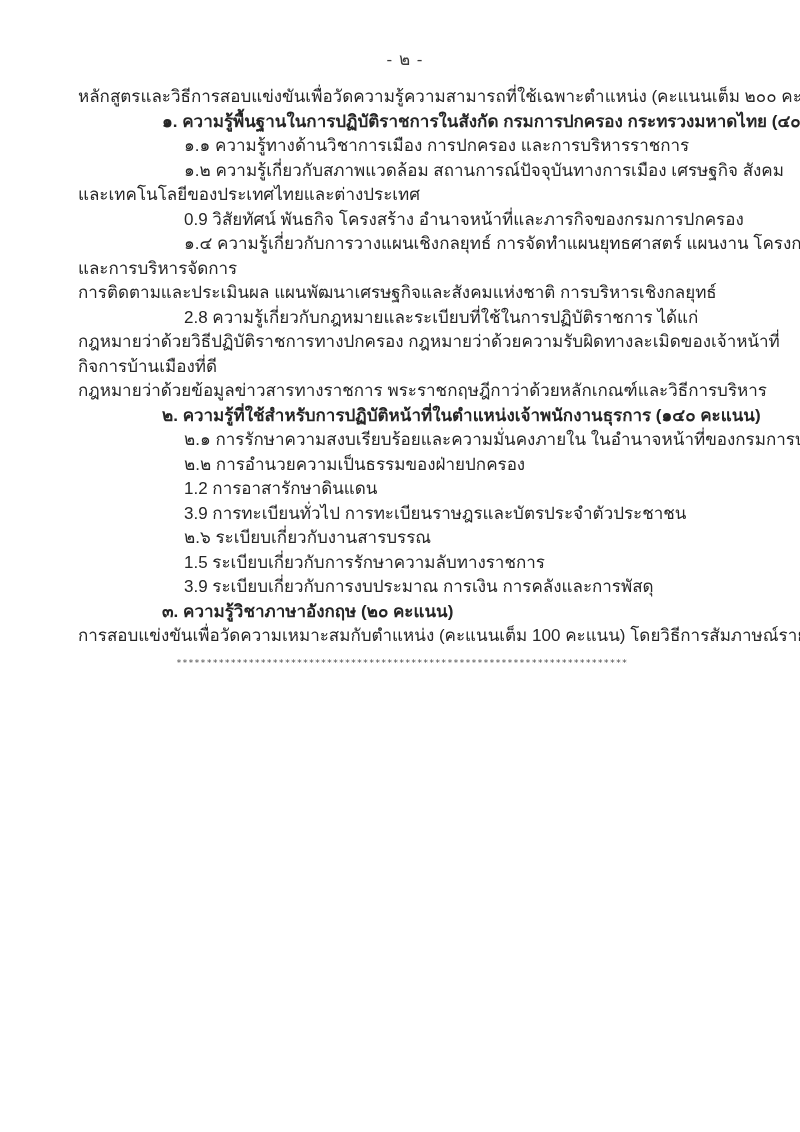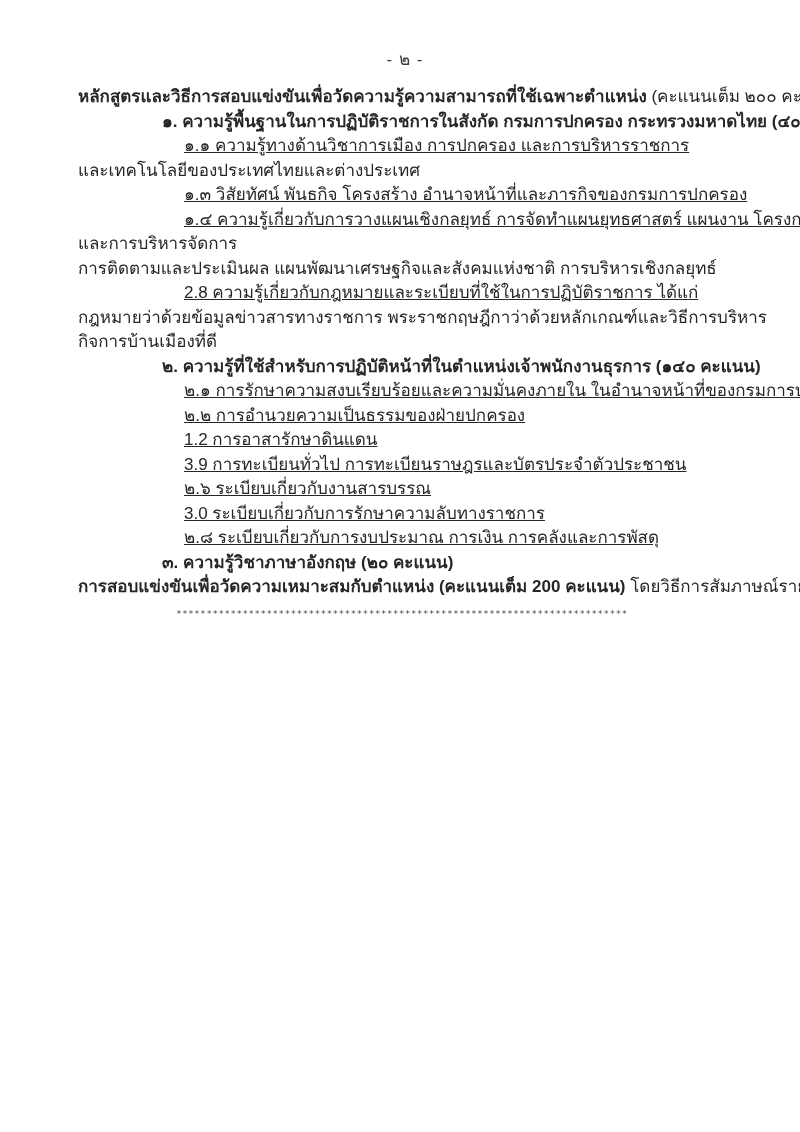--- a/index.html
+++ b/index.html
@@ -34,23 +34,23 @@
     width: 648px;
     font-size: 17px;
   }
   .line {
     height: 24.5px;
     line-height: 24.5px;
     white-space: nowrap;
   }
   .title-line  { padding-left: 0; }
   .sect        { padding-left: 84px; font-weight: 700; }
-  .sub         { padding-left: 106px; text-decoration: underline; }
+  .sub         { padding-left: 106px; }
   .cont        { padding-left: 0; }
-  .b           { font-weight: 700; text-align: center; }
+  .b           { font-weight: 400; text-align: center; }
   .n           { font-weight: 400; }
   .footer-line { height: 24.5px; line-height: 24.5px; white-space: nowrap; }
   .divider {
     margin-top: 9px;
     text-align: center;
     font-size: 9px;
     line-height: 10px;
     letter-spacing: 0.6px;
     color: #4a4a4a;
     font-family: "DejaVu Sans Mono", monospace;
@@ -65,40 +65,42 @@
   <div class="page-number">- ๒ -</div>
 
   <div class="doc">
 
     <div class="line title-line">
       <span class="b">หลักสูตรและวิธีการสอบแข่งขันเพื่อวัดความรู้ความสามารถที่ใช้เฉพาะตำแหน่ง</span><span class="n"> (คะแนนเต็ม ๒๐๐ คะแนน)</span>
     </div>
 
     <div class="line sect">๑. ความรู้พื้นฐานในการปฏิบัติราชการในสังกัด กรมการปกครอง กระทรวงมหาดไทย (๔๐ คะแนน)</div>
     <div class="line sub">๑.๑ ความรู้ทางด้านวิชาการเมือง การปกครอง และการบริหารราชการ</div>
+    <div class="line sub">๑.๒ ความรู้เกี่ยวกับสภาพแวดล้อม สถานการณ์ปัจจุบันทางการเมือง เศรษฐกิจ สังคม</div>
     <div class="line cont">และเทคโนโลยีของประเทศไทยและต่างประเทศ</div>
-    <div class="line sub">๑.๓ วิสัยทัศน์ พันธกิจ โครงสร้าง อำนาจหน้าที่และภารกิจของกรมการปกครอง</div>
+    <div class="line sub">0.9 วิสัยทัศน์ พันธกิจ โครงสร้าง อำนาจหน้าที่และภารกิจของกรมการปกครอง</div>
     <div class="line sub">๑.๔ ความรู้เกี่ยวกับการวางแผนเชิงกลยุทธ์ การจัดทำแผนยุทธศาสตร์ แผนงาน โครงการ</div>
     <div class="line cont">และการบริหารจัดการ</div>
     <div class="line cont">การติดตามและประเมินผล แผนพัฒนาเศรษฐกิจและสังคมแห่งชาติ การบริหารเชิงกลยุทธ์</div>
     <div class="line sub">2.8 ความรู้เกี่ยวกับกฎหมายและระเบียบที่ใช้ในการปฏิบัติราชการ ได้แก่</div>
+    <div class="line cont">กฎหมายว่าด้วยวิธีปฏิบัติราชการทางปกครอง กฎหมายว่าด้วยความรับผิดทางละเมิดของเจ้าหน้าที่</div>
+    <div class="line cont">กิจการบ้านเมืองที่ดี</div>
     <div class="line cont">กฎหมายว่าด้วยข้อมูลข่าวสารทางราชการ พระราชกฤษฎีกาว่าด้วยหลักเกณฑ์และวิธีการบริหาร</div>
-    <div class="line cont">กิจการบ้านเมืองที่ดี</div>
 
     <div class="line sect">๒. ความรู้ที่ใช้สำหรับการปฏิบัติหน้าที่ในตำแหน่งเจ้าพนักงานธุรการ (๑๔๐ คะแนน)</div>
     <div class="line sub">๒.๑ การรักษาความสงบเรียบร้อยและความมั่นคงภายใน ในอำนาจหน้าที่ของกรมการปกครอง</div>
     <div class="line sub">๒.๒ การอำนวยความเป็นธรรมของฝ่ายปกครอง</div>
     <div class="line sub">1.2 การอาสารักษาดินแดน</div>
     <div class="line sub">3.9 การทะเบียนทั่วไป การทะเบียนราษฎรและบัตรประจำตัวประชาชน</div>
     <div class="line sub">๒.๖ ระเบียบเกี่ยวกับงานสารบรรณ</div>
-    <div class="line sub">3.0 ระเบียบเกี่ยวกับการรักษาความลับทางราชการ</div>
-    <div class="line sub">๒.๘  ระเบียบเกี่ยวกับการงบประมาณ การเงิน การคลังและการพัสดุ</div>
+    <div class="line sub">1.5 ระเบียบเกี่ยวกับการรักษาความลับทางราชการ</div>
+    <div class="line sub">3.9  ระเบียบเกี่ยวกับการงบประมาณ การเงิน การคลังและการพัสดุ</div>
 
     <div class="line sect">๓. ความรู้วิชาภาษาอังกฤษ (๒๐ คะแนน)</div>
 
     <div class="footer-line">
-      <span class="b">การสอบแข่งขันเพื่อวัดความเหมาะสมกับตำแหน่ง (คะแนนเต็ม 200 คะแนน)</span><span class="n"> โดยวิธีการสัมภาษณ์รายบุคคล</span>
+      <span class="b">การสอบแข่งขันเพื่อวัดความเหมาะสมกับตำแหน่ง (คะแนนเต็ม 100 คะแนน)</span><span class="n"> โดยวิธีการสัมภาษณ์รายบุคคล</span>
     </div>
 
     <div class="divider">***************************************************************************</div>
 
   </div>
 </div>
 
 </body></html>

